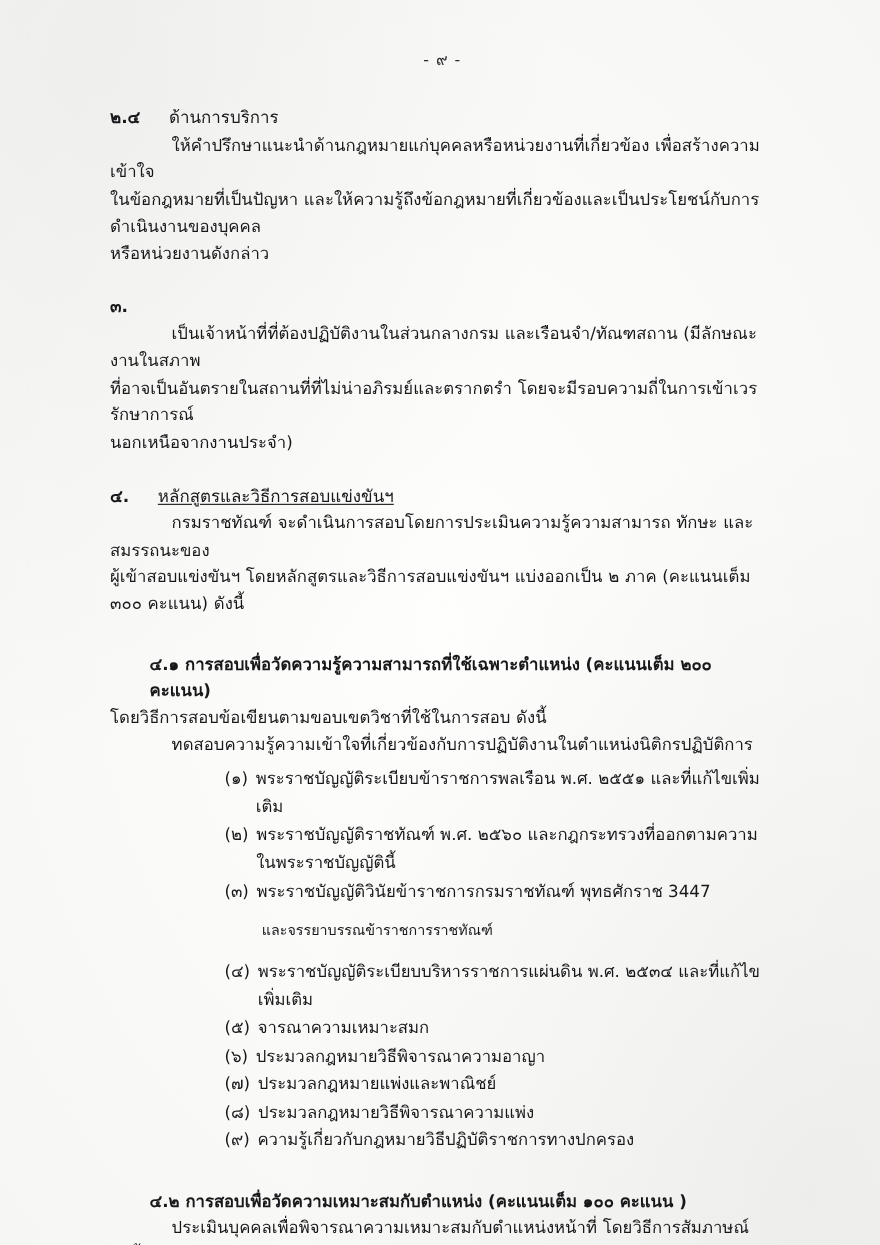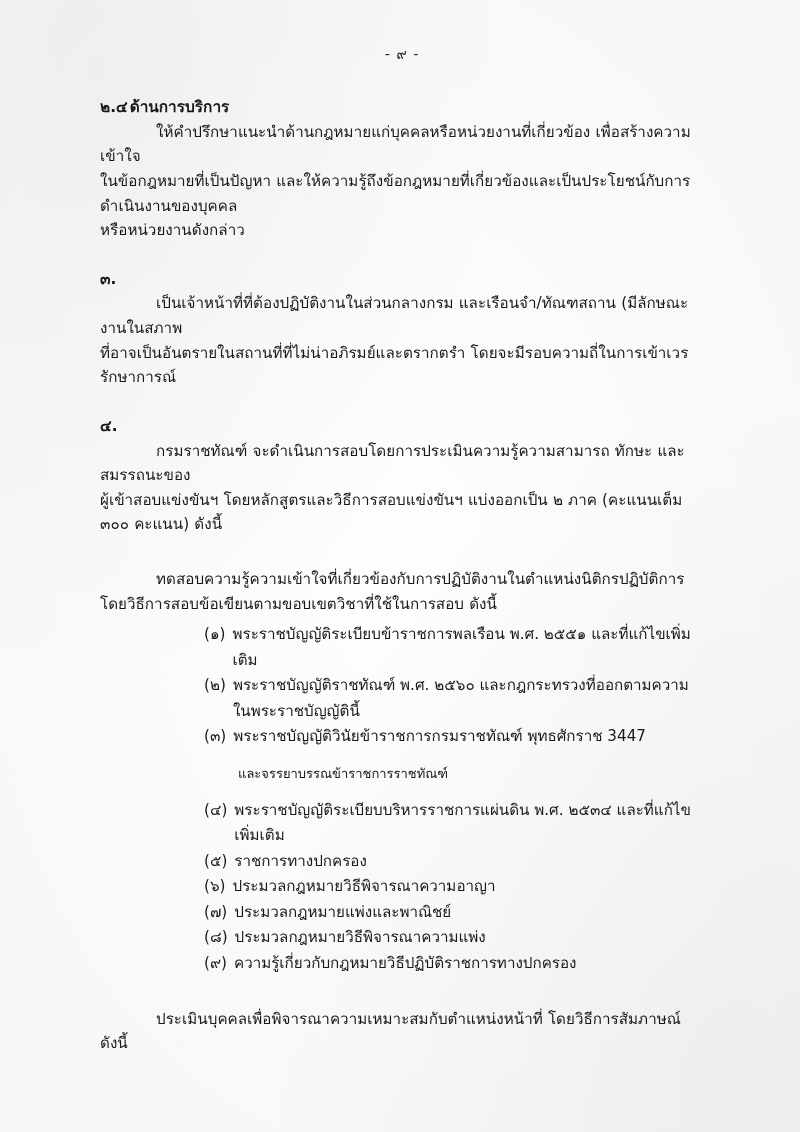--- a/index.html
+++ b/index.html
@@ -64,29 +64,29 @@
     letter-spacing: .002em;
     word-spacing: .02em;
   }
   .para + .para { margin-top: 0; }
 
   .block { margin-bottom: 14px; }
 
   .heading {
     font-size: 15.4px;
     line-height: 1.6;
-    font-weight: 700;
+    font-weight: 400;
     margin: 0;
   }
   .heading.underline { text-decoration: underline; text-underline-offset: 2px; }
 
   .heading-row {
     display: flex;
     align-items: baseline;
-    gap: 2px;
+    gap: 26px;
   }
   .heading-row .num { font-weight: 700; }
 
   .indent-1 { text-indent: 56px; }
 
   .sub-heading {
     font-size: 15.2px;
     font-weight: 700;
     line-height: 1.6;
     margin: 0;
@@ -136,37 +136,40 @@
     </div>
 
     <div class="spacer-sm"></div>
 
     <div class="block">
       <div class="heading-row">
         <span class="num heading">๓.</span>
       </div>
       <p class="para indent-1">เป็นเจ้าหน้าที่ที่ต้องปฏิบัติงานในส่วนกลางกรม และเรือนจำ/ทัณฑสถาน (มีลักษณะงานในสภาพ</p>
       <p class="para">ที่อาจเป็นอันตรายในสถานที่ที่ไม่น่าอภิรมย์และตรากตรำ โดยจะมีรอบความถี่ในการเข้าเวรรักษาการณ์</p>
+      <p class="para">นอกเหนือจากงานประจำ)</p>
     </div>
 
     <div class="spacer-sm"></div>
 
     <div class="block">
       <div class="heading-row">
         <span class="num heading">๔.</span>
+        <span class="heading underline">หลักสูตรและวิธีการสอบแข่งขันฯ</span>
       </div>
       <p class="para indent-1">กรมราชทัณฑ์ จะดำเนินการสอบโดยการประเมินความรู้ความสามารถ ทักษะ และสมรรถนะของ</p>
       <p class="para">ผู้เข้าสอบแข่งขันฯ โดยหลักสูตรและวิธีการสอบแข่งขันฯ แบ่งออกเป็น ๒ ภาค (คะแนนเต็ม ๓๐๐ คะแนน) ดังนี้</p>
     </div>
 
     <div class="spacer-md"></div>
 
     <div class="block">
+      <p class="sub-heading">๔.๑ การสอบเพื่อวัดความรู้ความสามารถที่ใช้เฉพาะตำแหน่ง (คะแนนเต็ม ๒๐๐ คะแนน)</p>
+      <p class="para">โดยวิธีการสอบข้อเขียนตามขอบเขตวิชาที่ใช้ในการสอบ ดังนี้</p>
       <p class="para indent-1">ทดสอบความรู้ความเข้าใจที่เกี่ยวข้องกับการปฏิบัติงานในตำแหน่งนิติกรปฏิบัติการ</p>
-      <p class="para">โดยวิธีการสอบข้อเขียนตามขอบเขตวิชาที่ใช้ในการสอบ ดังนี้</p>
 
       <ul class="law-list">
         <li>
           <span class="marker">(๑)</span>
           <span class="law-text">พระราชบัญญัติระเบียบข้าราชการพลเรือน พ.ศ. ๒๕๕๑ และที่แก้ไขเพิ่มเติม</span>
         </li>
         <li>
           <span class="marker">(๒)</span>
           <span class="law-text">พระราชบัญญัติราชทัณฑ์ พ.ศ. ๒๕๖๐ และกฎกระทรวงที่ออกตามความในพระราชบัญญัตินี้</span>
         </li>
@@ -176,21 +179,21 @@
         </li>
       </ul>
       <p class="law-cont">และจรรยาบรรณข้าราชการราชทัณฑ์</p>
       <ul class="law-list">
         <li>
           <span class="marker">(๔)</span>
           <span class="law-text">พระราชบัญญัติระเบียบบริหารราชการแผ่นดิน พ.ศ. ๒๕๓๔ และที่แก้ไขเพิ่มเติม</span>
         </li>
         <li>
           <span class="marker">(๕)</span>
-          <span class="law-text">ราชการทางปกครอง</span>
+          <span class="law-text">จารณาความเหมาะสมก</span>
         </li>
         <li>
           <span class="marker">(๖)</span>
           <span class="law-text">ประมวลกฎหมายวิธีพิจารณาความอาญา</span>
         </li>
         <li>
           <span class="marker">(๗)</span>
           <span class="law-text">ประมวลกฎหมายแพ่งและพาณิชย์</span>
         </li>
         <li>
@@ -200,18 +203,19 @@
         <li>
           <span class="marker">(๙)</span>
           <span class="law-text">ความรู้เกี่ยวกับกฎหมายวิธีปฏิบัติราชการทางปกครอง</span>
         </li>
       </ul>
     </div>
 
     <div class="spacer-md"></div>
 
     <div class="block">
+      <p class="sub-heading">๔.๒ การสอบเพื่อวัดความเหมาะสมกับตำแหน่ง (คะแนนเต็ม ๑๐๐ คะแนน )</p>
       <p class="para indent-1">ประเมินบุคคลเพื่อพิจารณาความเหมาะสมกับตำแหน่งหน้าที่ โดยวิธีการสัมภาษณ์ ดังนี้</p>
 
     </div>
 
   </div>
 </div>
 
 </body></html>

